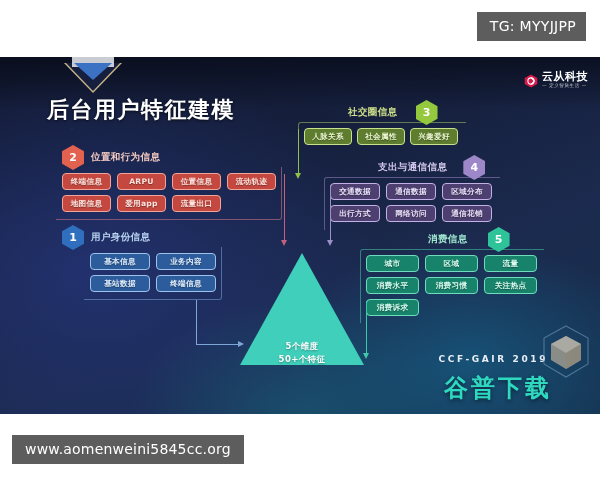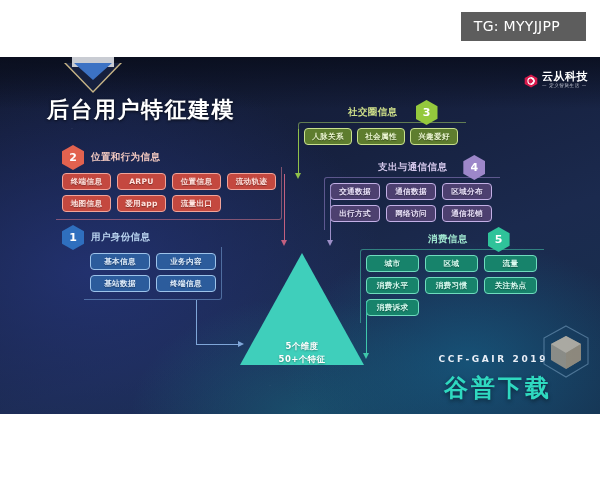--- a/index.html
+++ b/index.html
@@ -9,21 +9,21 @@
     font-family: "DejaVu Sans", "Liberation Sans", sans-serif;
     overflow: hidden;
   }
   #page { position: relative; width: 600px; height: 480px; background: #ffffff; }
 
   
   .tg-badge {
     position: absolute; top: 12px; right: 14px;
     background: #5d5d5d; color: #ffffff;
     font-size: 14px; letter-spacing: .3px;
-    padding: 6px 26px 7px 13px;
+    padding: 6px 10px 7px 13px;
     white-space: nowrap;
   }
 
   
   .url-badge {
     position: absolute; left: 12px; bottom: 16px;
     background: #5d5d5d; color: #ffffff;
     font-size: 14px; letter-spacing: .2px;
     padding: 6px 13px 7px 13px;
     white-space: nowrap;
@@ -358,13 +358,14 @@
     <div class="cube">
       <svg width="52" height="56" viewBox="0 0 52 56">
         <polygon points="26,2 48,14 48,40 26,53 4,40 4,14" fill="none" stroke="#7fa6c8" stroke-width="1.1" opacity=".7"></polygon>
         <polygon points="26,12 41,20 41,36 26,45 11,36 11,20" fill="#cbb79c" opacity=".85"></polygon>
         <polygon points="26,12 41,20 26,29 11,20" fill="#e0d2bd" opacity=".9"></polygon>
         <polygon points="26,29 41,20 41,36 26,45" fill="#b5a286" opacity=".9"></polygon>
       </svg>
     </div>
   </div>
 
+  <div class="url-badge">www.aomenweini5845cc.org</div>
 </div>
 
 </body></html>

